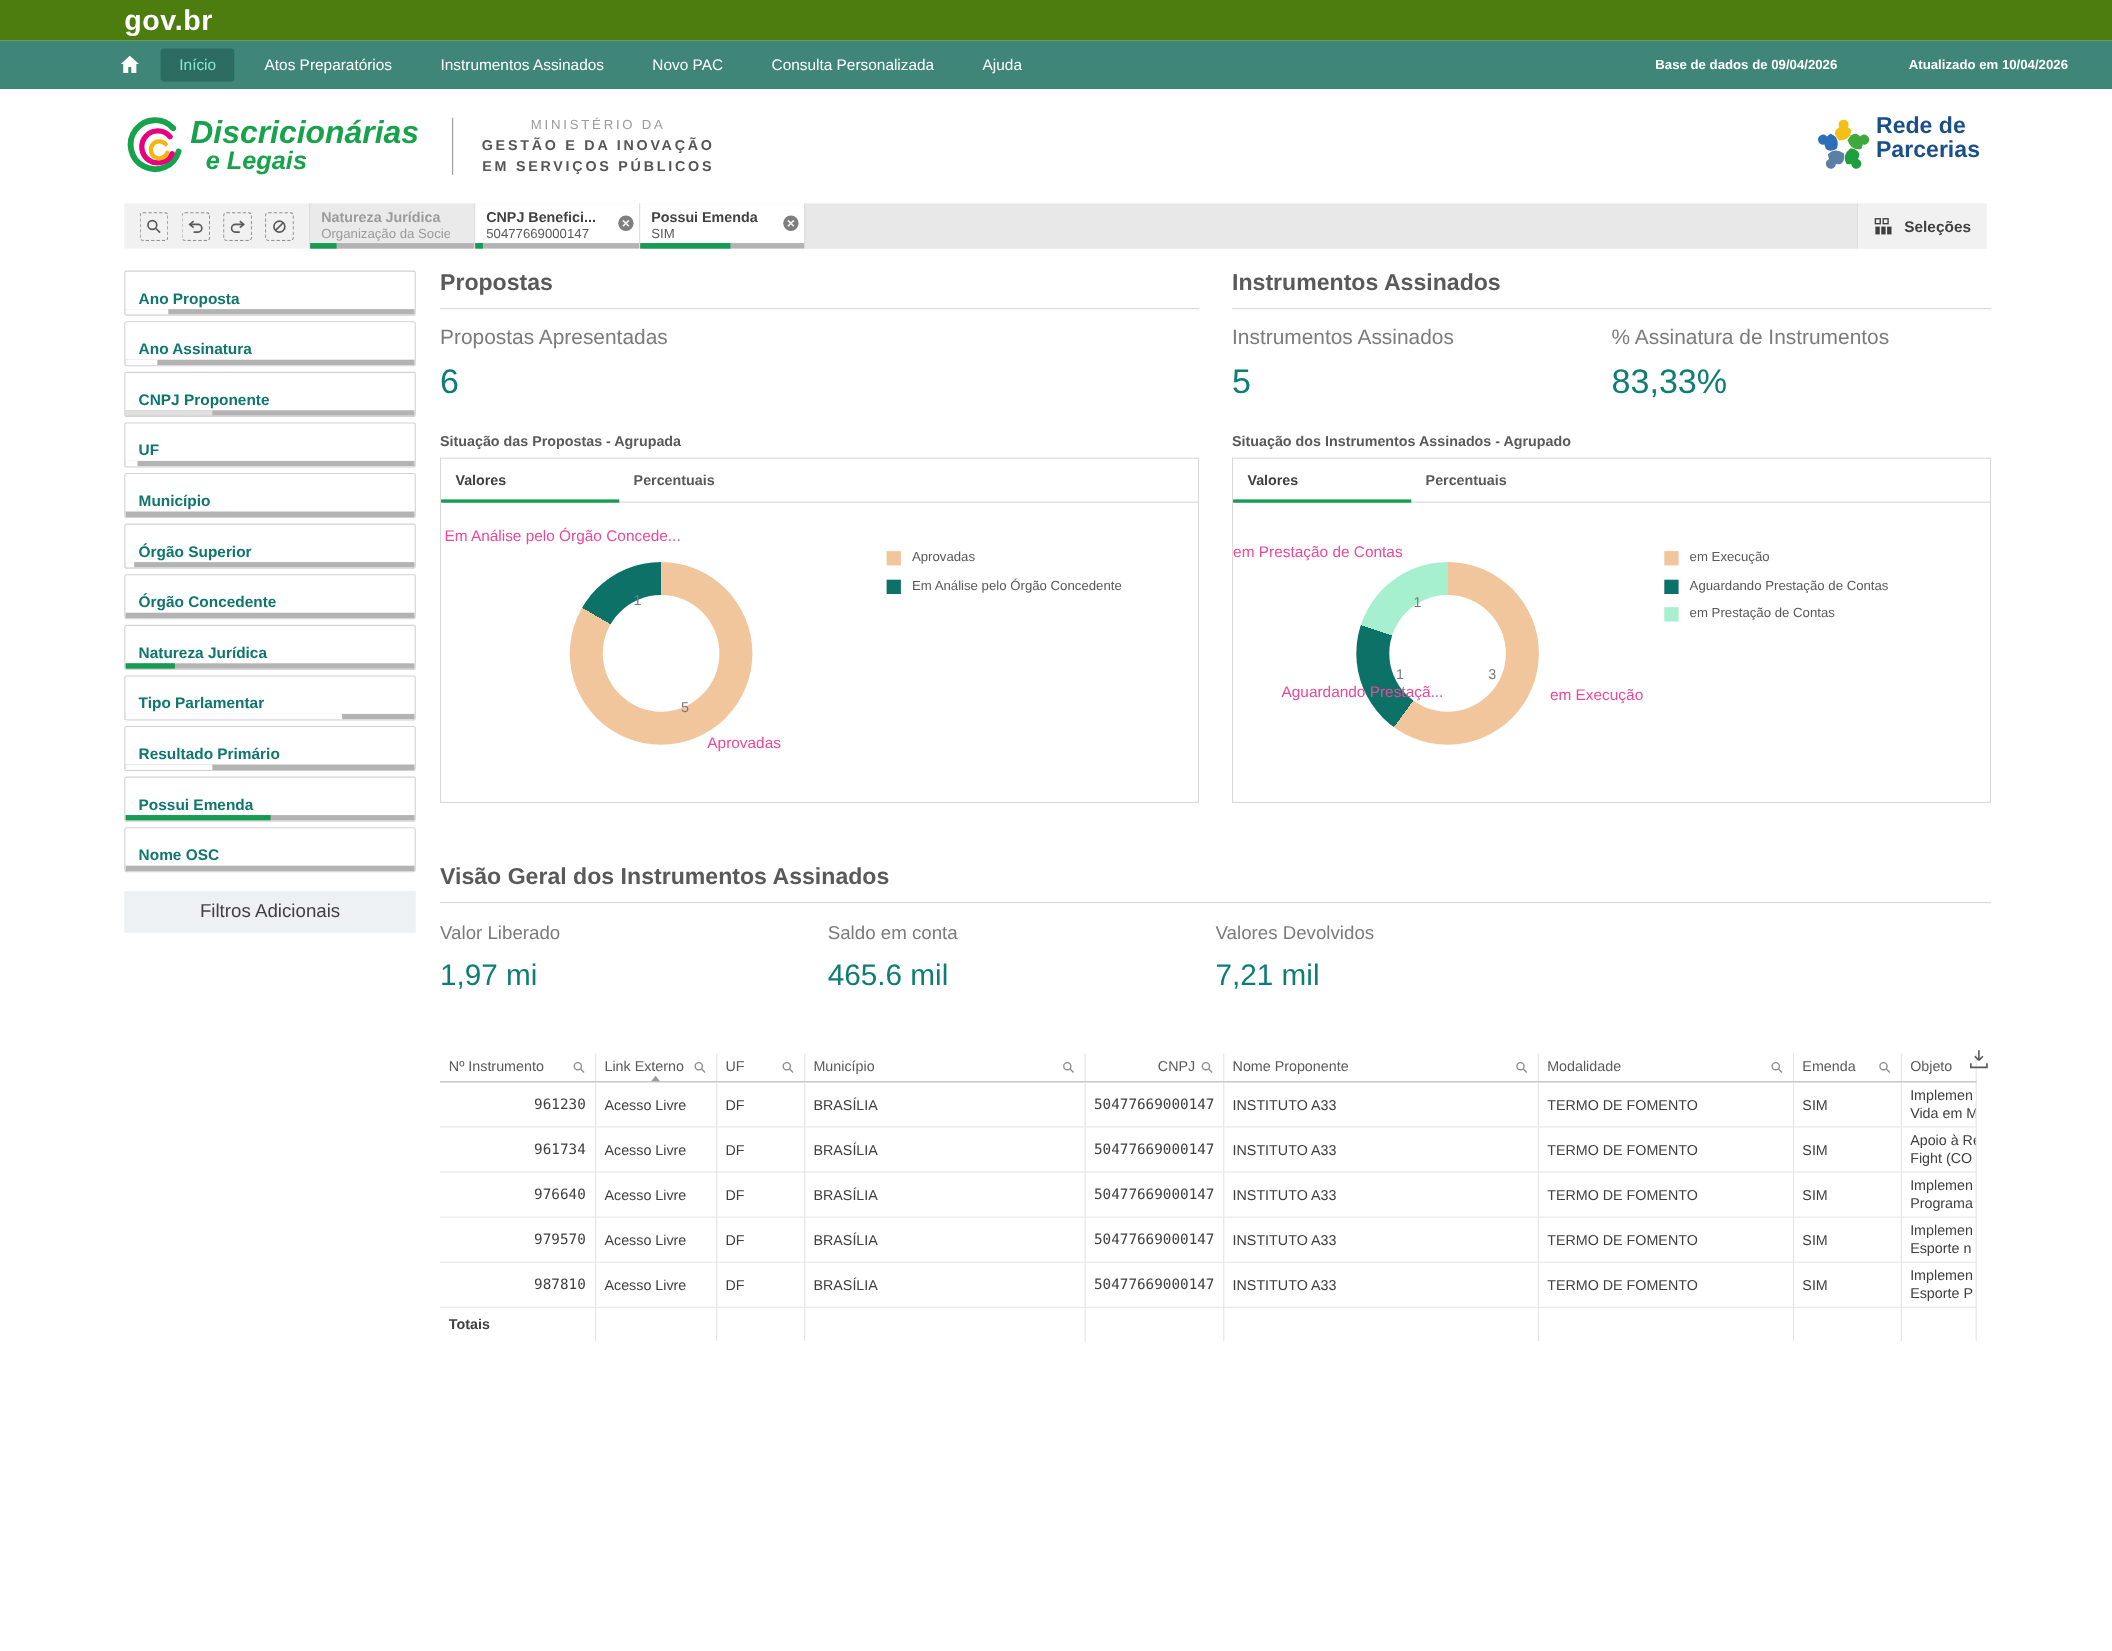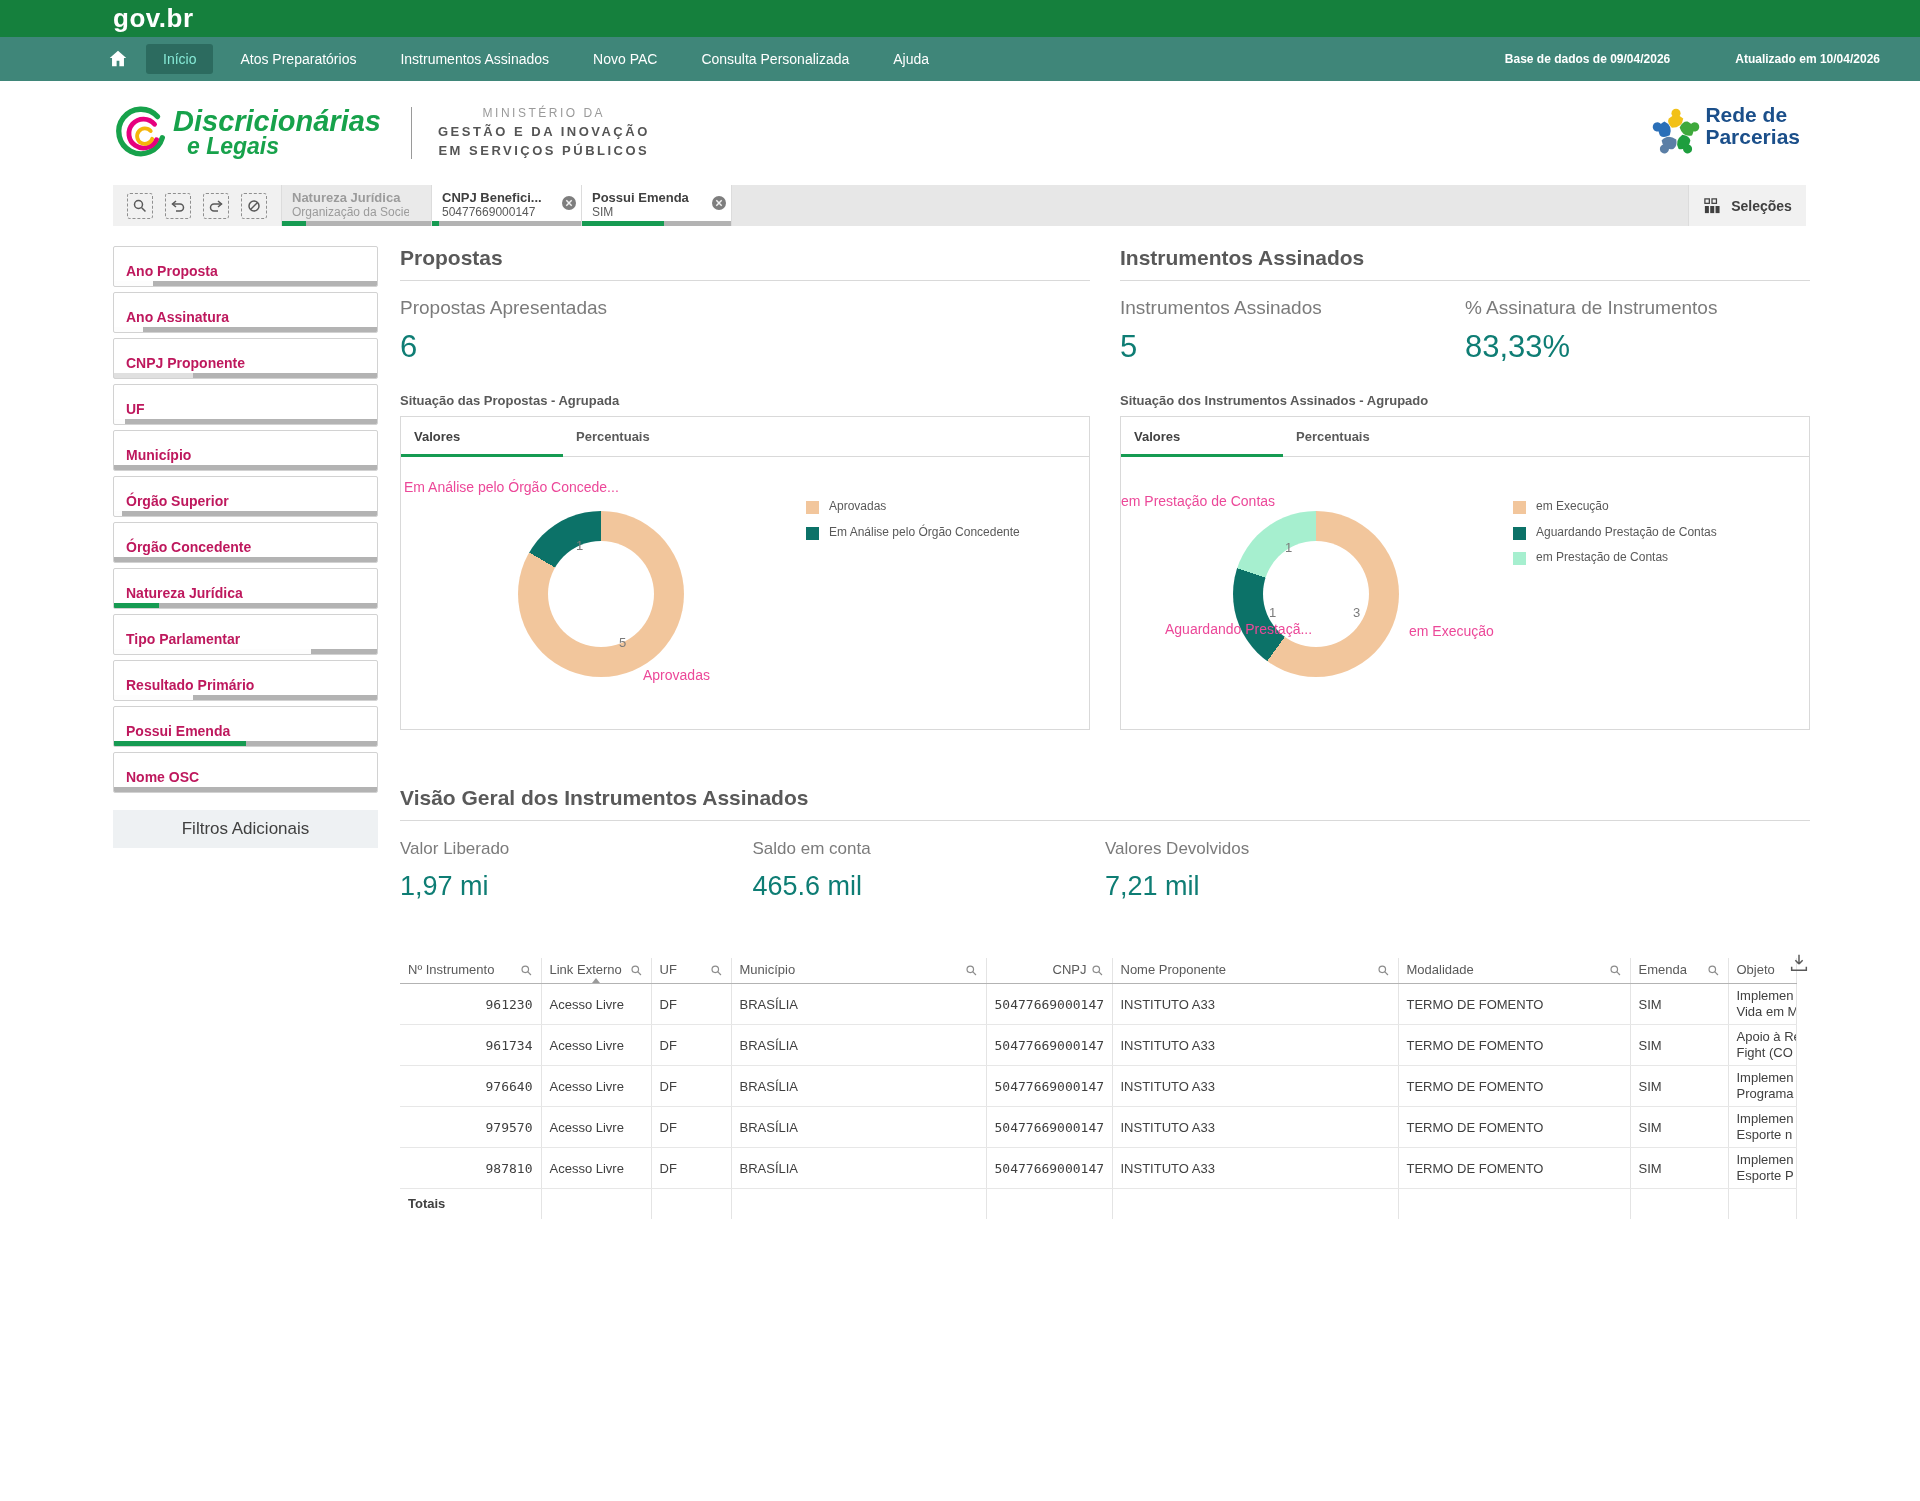--- a/index.html
+++ b/index.html
@@ -1,20 +1,20 @@
 <!DOCTYPE html>
 <html><head>
 <meta charset="utf-8">
 <style>
   * { margin:0; padding:0; box-sizing:border-box; }
   body { font-family:"Liberation Sans", sans-serif; background:#ffffff; }
   .page { width:1920px; height:1501px; background:#fff; position:relative; overflow:hidden; }
 
   
-  .bar1 { height:37px; background:#15803d; display:flex; align-items:center; padding-left:113px; }
+  .bar1 { height:37px; background:#4d7c0f; display:flex; align-items:center; padding-left:113px; }
   .govbr { color:#fff; font-size:26px; font-weight:bold; letter-spacing:0.5px; }
   .bar2 { height:44px; background:#3f8679; display:flex; align-items:center; padding:0 40px 0 100px; gap:10px; }
   .home-btn { width:36px; display:flex; justify-content:center; cursor:pointer; }
   .navitem { color:#fff; font-size:14px; padding:7px 17px; cursor:pointer; white-space:nowrap; }
   .navitem.active { background:#2c6b5f; border-radius:3px; color:#86e9d6; }
   .bar2 .spacer { flex:1; }
   .bar-date { color:#fff; font-size:12px; font-weight:bold; margin-left:55px; white-space:nowrap; }
 
   
   .brandrow { height:104px; display:flex; align-items:center; padding:0 120px 0 113px; background:#fff; }
@@ -42,21 +42,21 @@
   .chip-bar { position:absolute; left:0; bottom:0; width:100%; height:5px; background:#b3b3b3; display:flex; }
   .chip-bar div { height:100%; }
   .tool-fill { flex:1; background:#e7e7e7; border-left:1px solid #dcdcdc; }
   .selections-btn { width:118px; background:#f1f1f1; border-left:1px solid #dcdcdc; display:flex; align-items:center; justify-content:center; gap:10px; cursor:pointer; }
   .selections-label { font-size:14px; font-weight:bold; color:#404040; }
 
   
   .content { display:flex; padding:20px 114px 0 113px; }
   .sidebar { width:265px; flex:0 0 265px; }
   .fbtn { position:relative; width:100%; height:41px; background:#fff; border:1px solid #d2d2d2; border-radius:2px; margin-bottom:5px; cursor:pointer; text-align:left; padding:9px 12px 0 12px; overflow:hidden; }
-  .fbtn-label { font-size:14px; font-weight:bold; color:#be185d; font-family:"Liberation Sans", sans-serif;margin-top:16px; }
+  .fbtn-label { font-size:14px; font-weight:bold; color:#0f766e; font-family:"Liberation Sans", sans-serif;margin-top:16px; }
   .seg-track { position:absolute; left:0; bottom:0; width:100%; height:5px; background:#b3b3b3; display:flex; }
   .seg-track div { height:100%; }
   .more-filters { width:100%; height:38px; margin-top:12px; background:#eef1f3; border:none; font-size:17px; color:#404040; cursor:pointer; font-family:"Liberation Sans", sans-serif; }
 
   .main { margin-left:22px; width:1410px; }
   .two-col { display:grid; grid-template-columns:690px 690px; column-gap:30px; }
   .sec-title { font-size:21px; color:#595959; padding-bottom:10px; border-bottom:1px solid #d9d9d9; }
   .kpi-row { display:grid; grid-template-columns:1fr 1fr; margin-top:16px; }
   .kpi-label { font-size:19px; color:#7b7b7b; margin-bottom:10px; }
   .kpi-value { font-size:31px; color:#0e7d74; }

